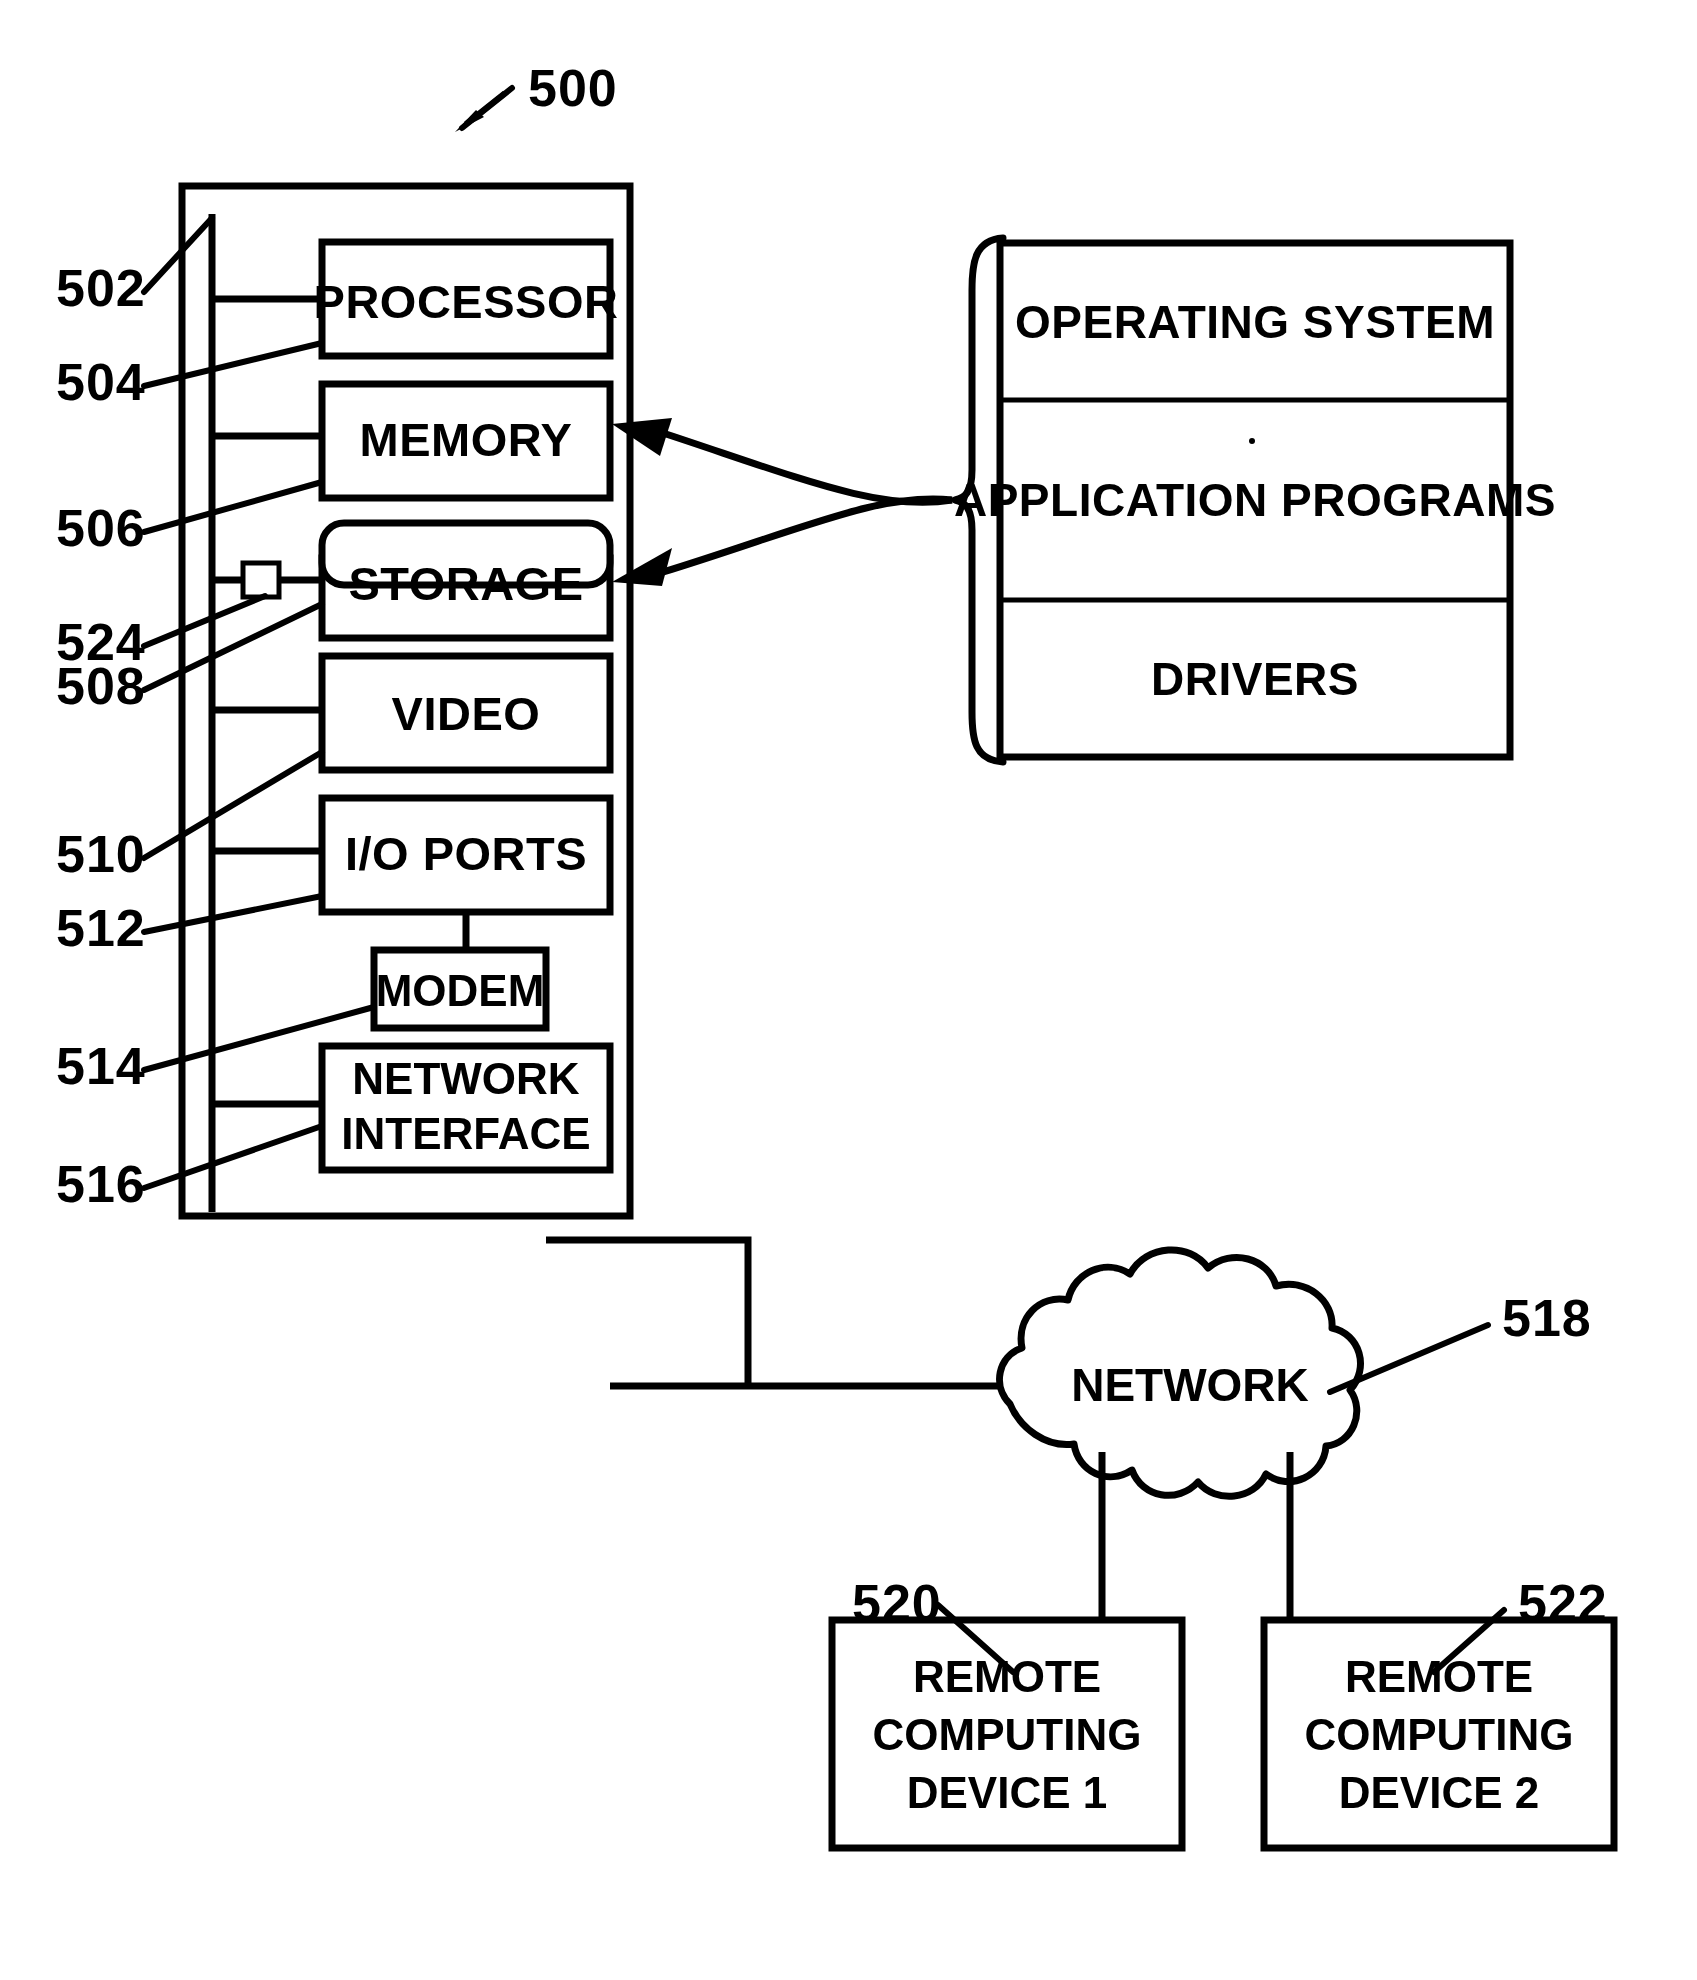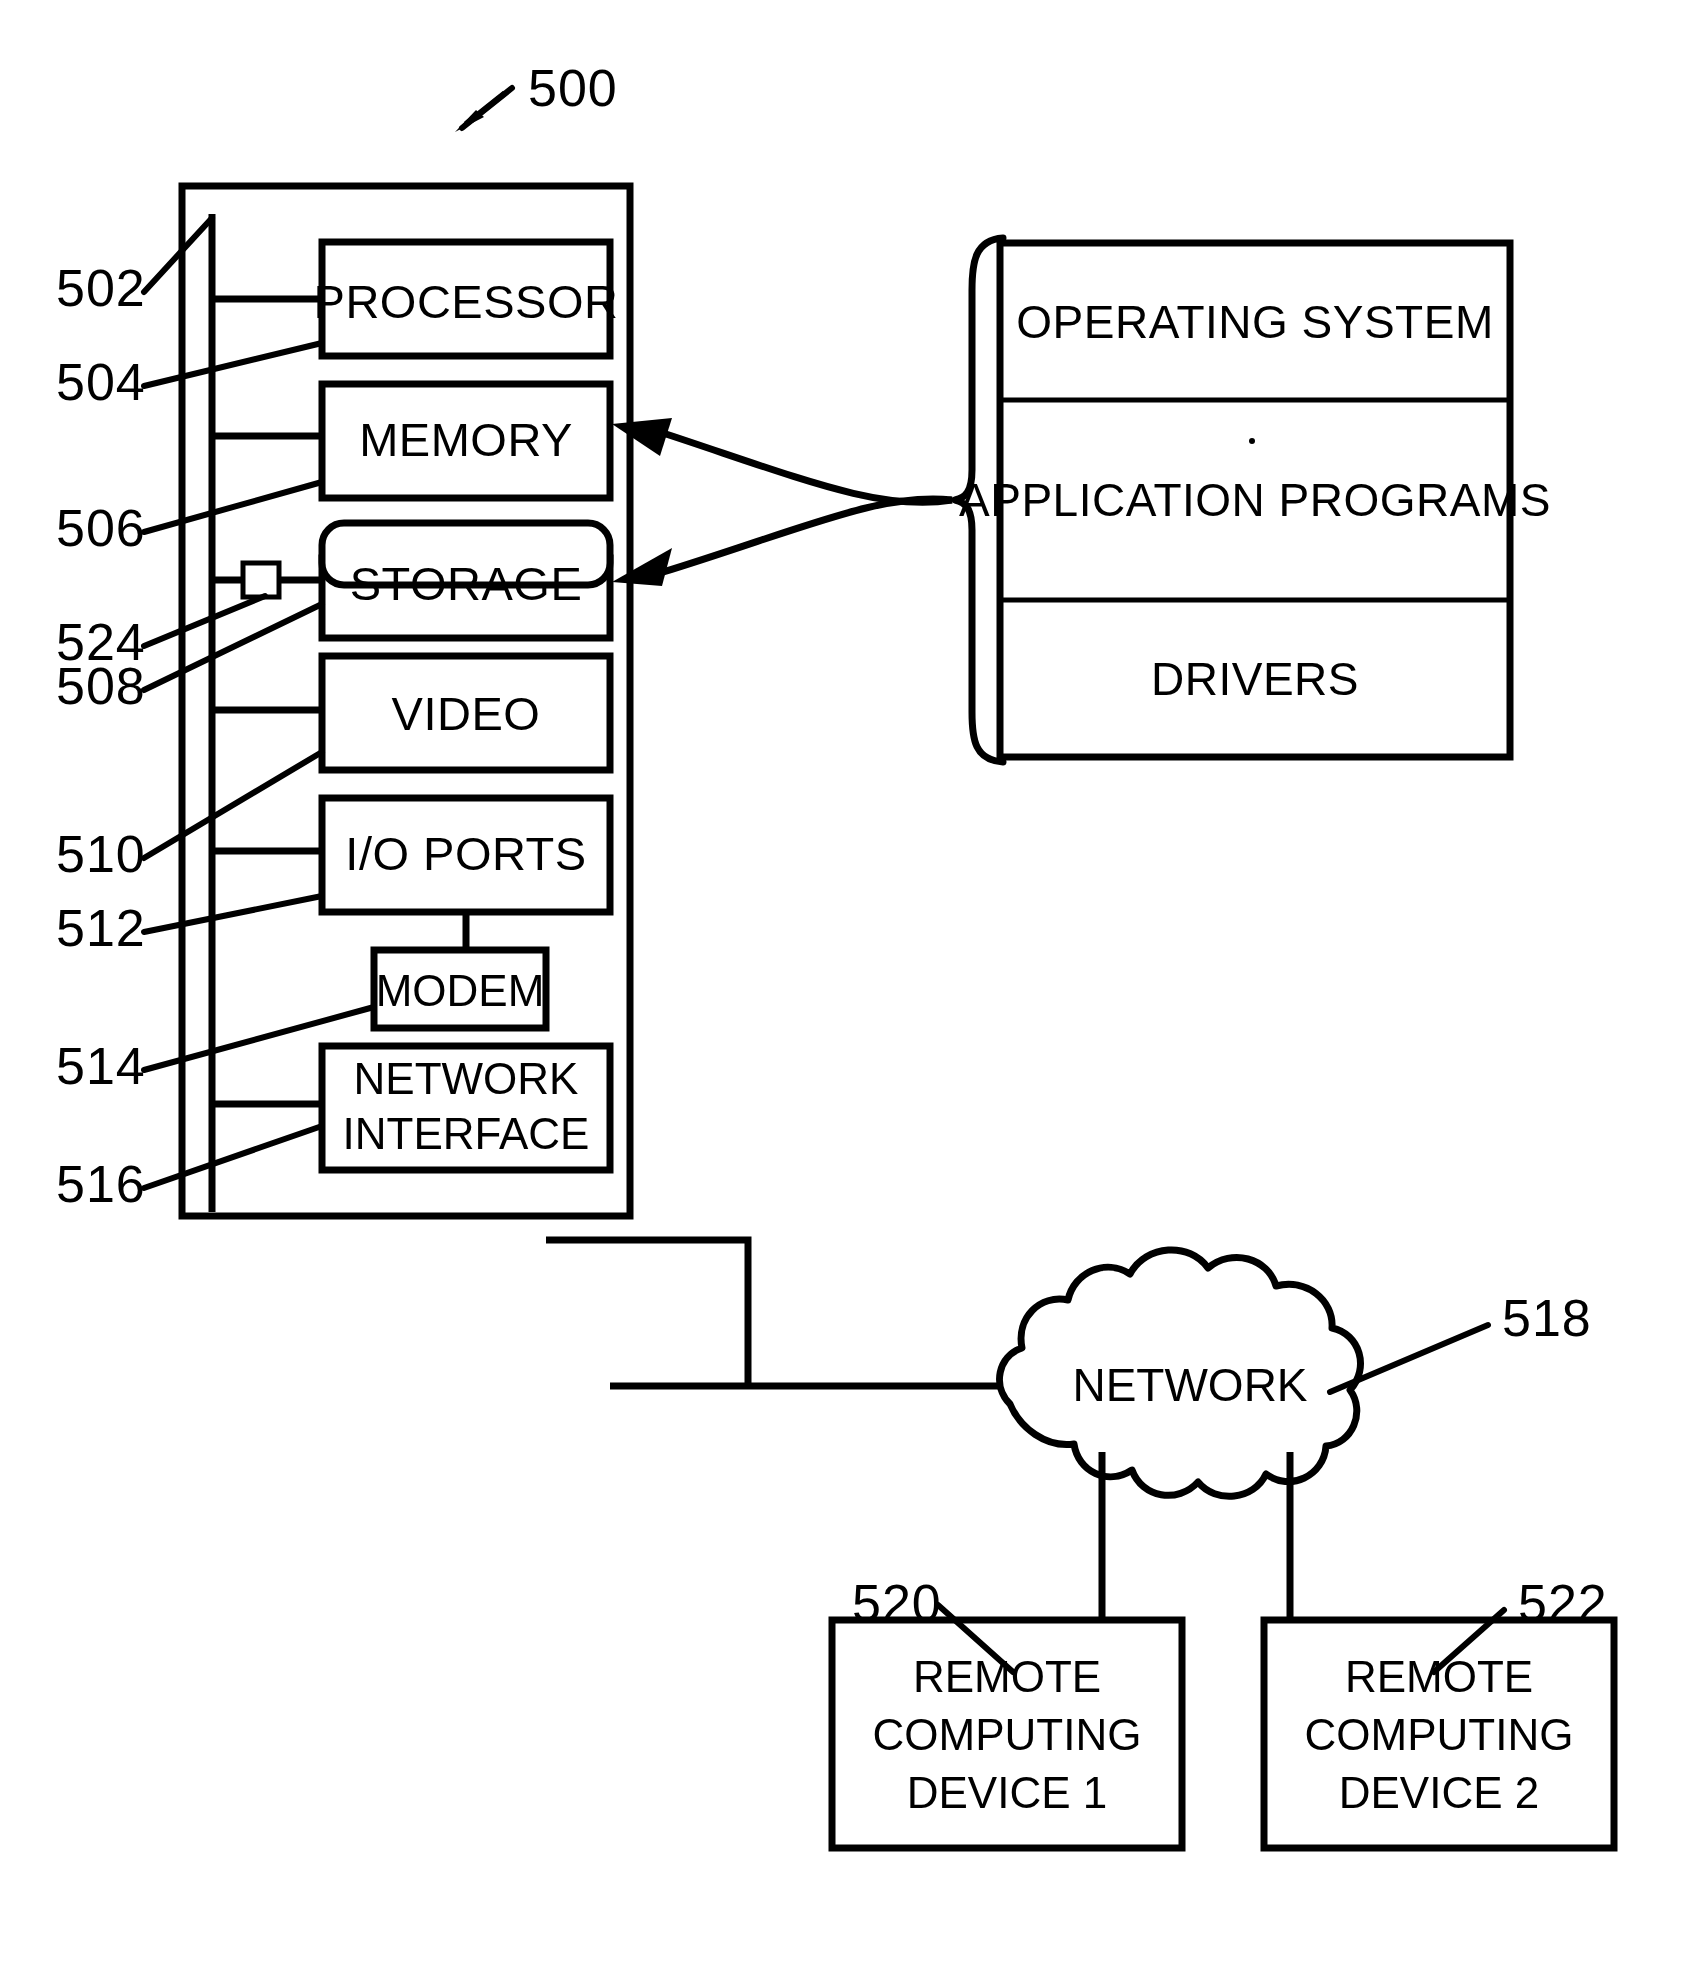--- a/index.html
+++ b/index.html
@@ -12,20 +12,21 @@
     width: 1697px;
     height: 1980px;
     font-family: "Liberation Sans", sans-serif;
     overflow: hidden;
   }
   #figure-root {
     position: relative;
     width: 1611px;
     height: 1980px;
     background: #ffffff;
+    font-weight: bold;
   }
   svg#diagram {
     display: block;
     width: 1697px;
     height: 1980px;
   }
   .stroke {
     fill: none;
     stroke: #000000;
     stroke-linecap: butt;

